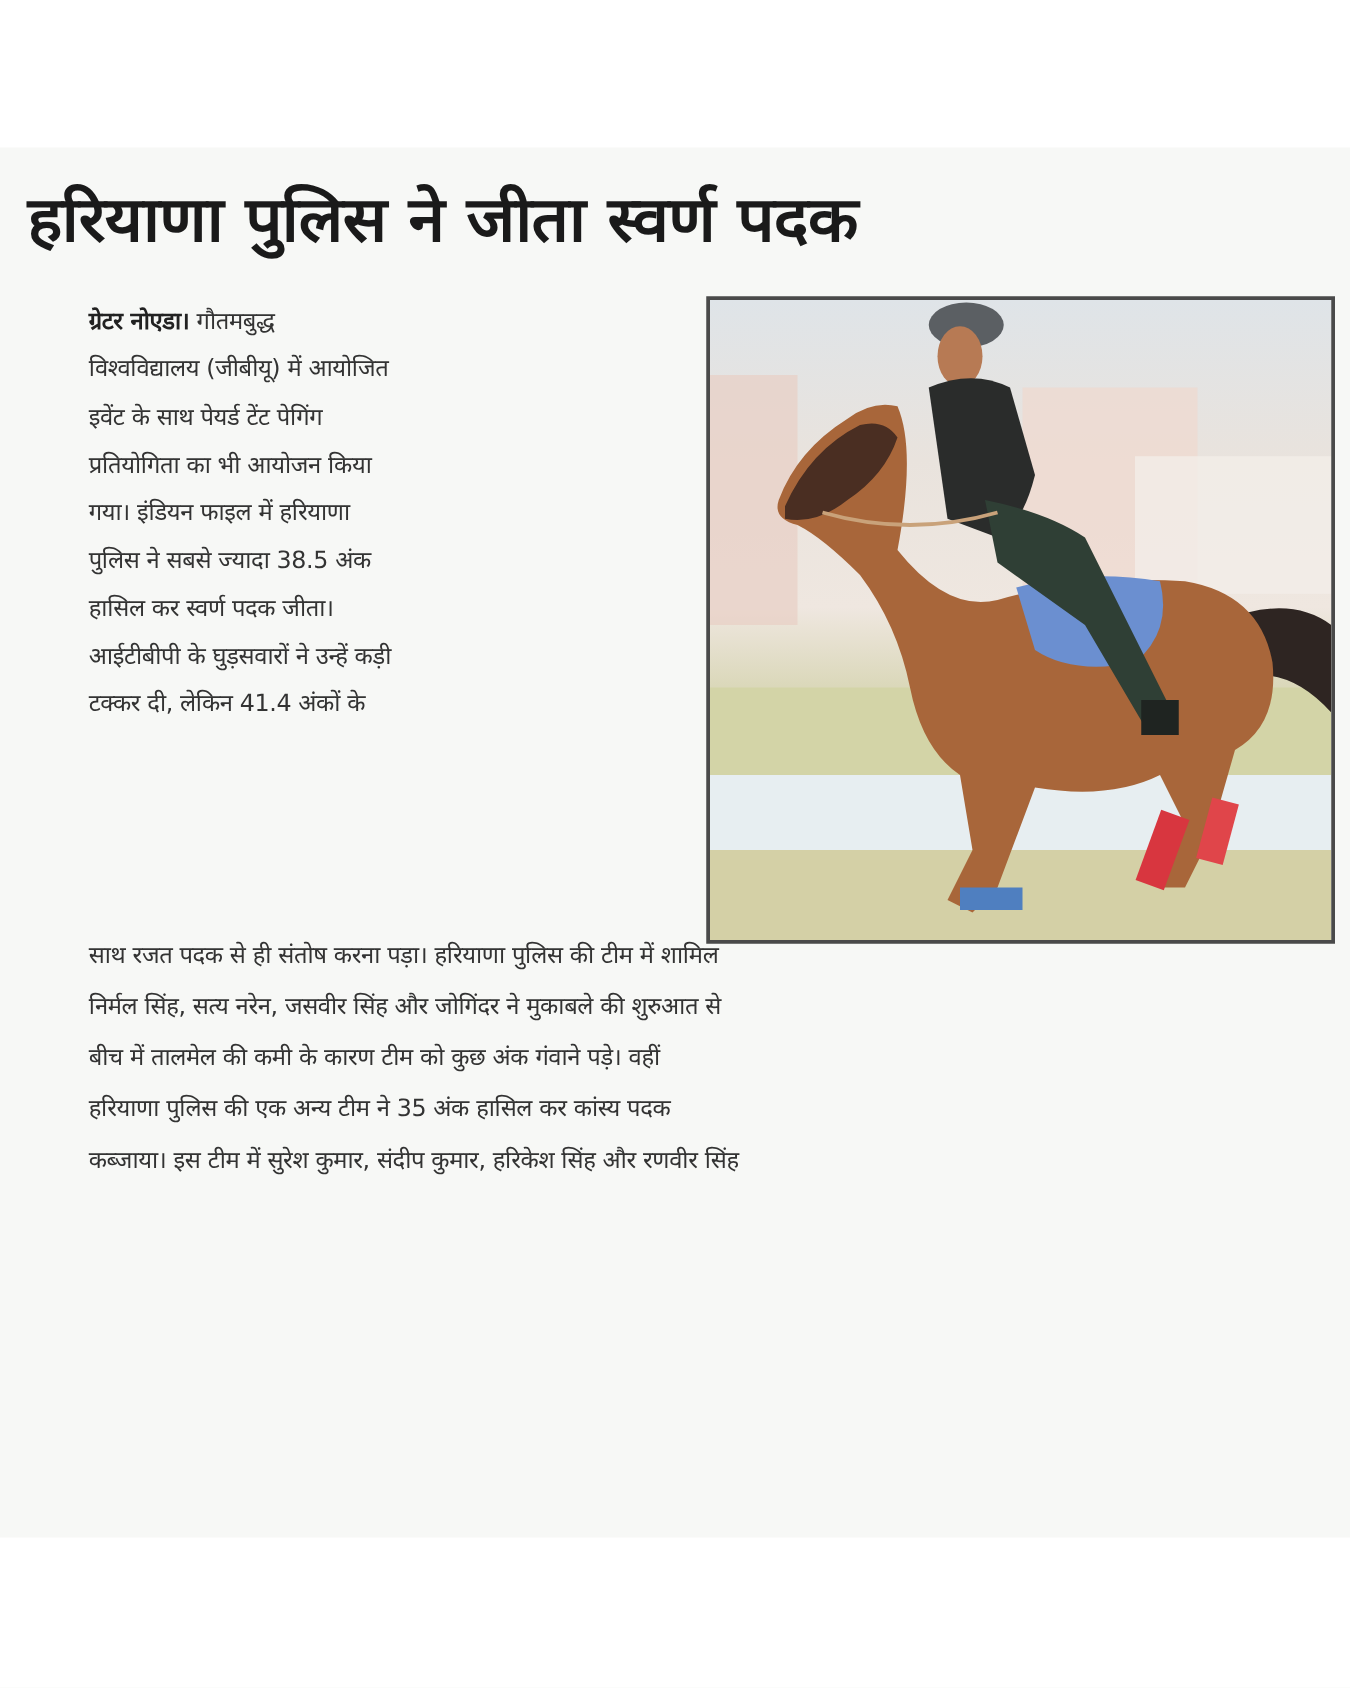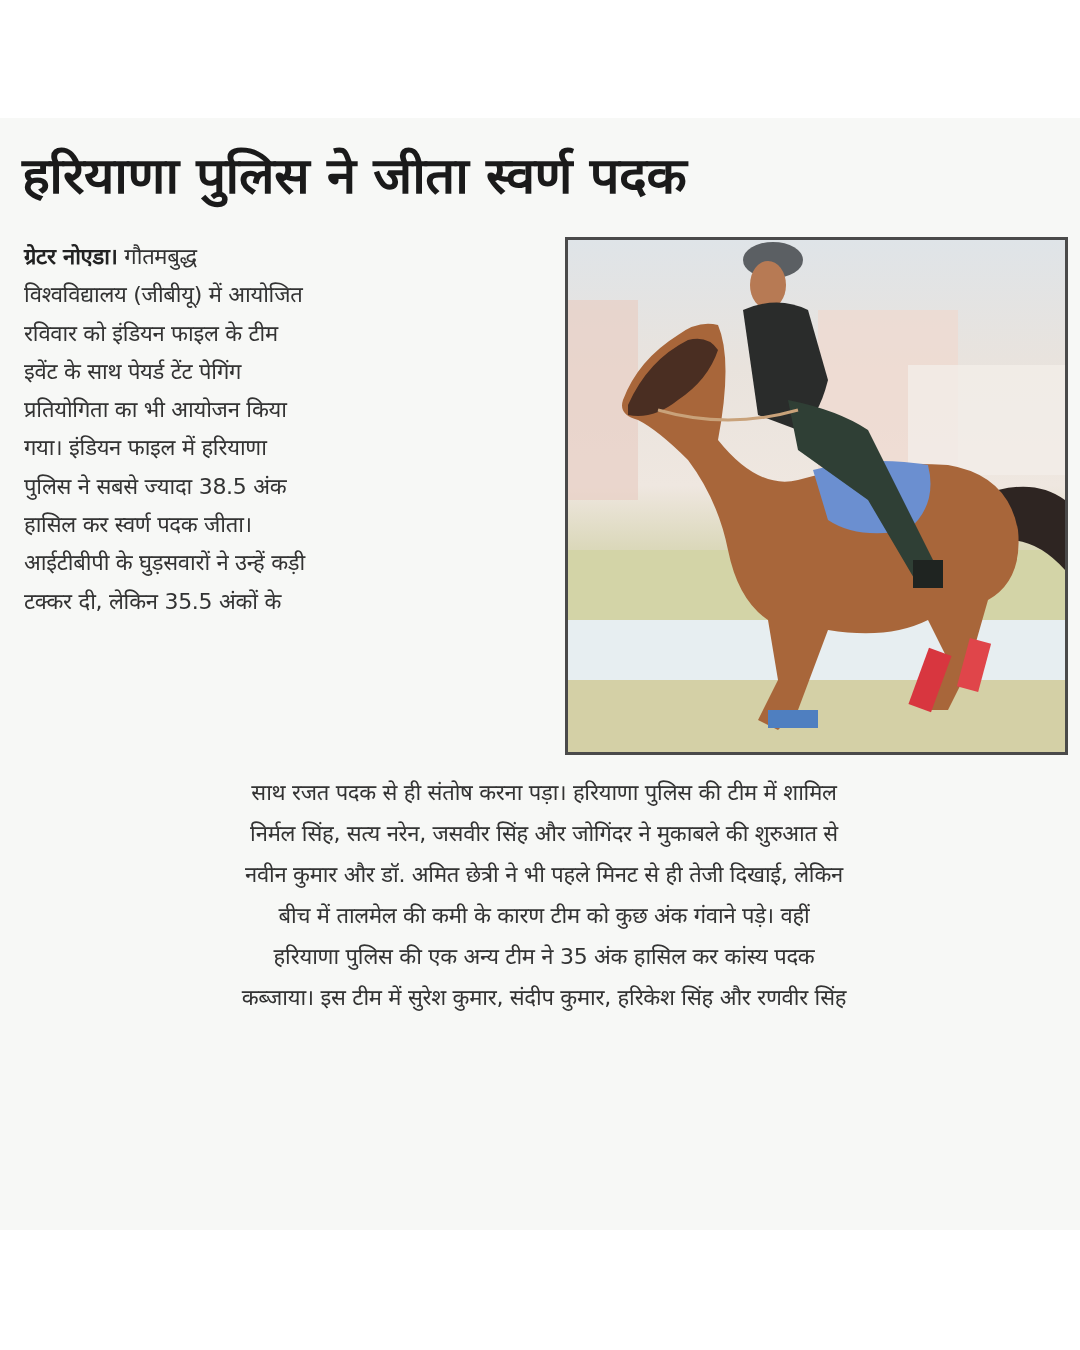--- a/index.html
+++ b/index.html
@@ -10,52 +10,51 @@
     .clipping {
       position: absolute; left: 0; top: 118px; width: 1080px; height: 1112px;
       background: #f7f8f6;
     }
     .headline {
       position: absolute; left: 22px; top: 136px; width: 1040px;
       font-size: 50px; font-weight: bold; color: #1a1a1a; letter-spacing: -0.5px;
       line-height: 80px; white-space: nowrap; transform: scaleX(1.05); transform-origin: left center;
     }
     .col-lines { position: absolute; left: 24px; top: 238px; width: 530px; }
-    .full-lines { position: absolute; left: 24px; top: 772px; width: 1040px; text-align: center; }
+    .full-lines { position: absolute; left: 24px; top: 744px; width: 1040px; }
     .line {
-      font-size: 22px; line-height: 38.3px; height: 38.3px; white-space: nowrap; color: #333;
-      font-family: "DejaVu Sans", sans-serif; letter-spacing: -0.3px;
+      font-size: 19px; line-height: 38.3px; height: 38.3px; white-space: nowrap; color: #333;
+      font-family: "DejaVu Sans", sans-serif; letter-spacing: -0.3px; margin-left: 47px;
     }
     .full-lines .line { line-height: 41px; height: 41px; }
     .line .lead { font-weight: bold; color: #222; }
     .photo-frame {
       position: absolute; left: 565px; top: 237px; width: 503px; height: 518px;
       border: 3px solid #4a4a4a; box-sizing: border-box; overflow: hidden;
       background: linear-gradient(180deg, #dfe4e8 0%, #e9e3dd 25%, #efe7e0 48%, #d8d6b5 62%, #cfd3a8 72%, #e8eef0 82%, #d9d7b7 92%, #cfcba4 100%);
     }
     .photo-frame svg { display: block; }
   </style>
 </head>
 <body>
 
 <div class="clipping"></div>
 
 <h1 class="headline" style="margin:0;">हरियाणा पुलिस ने जीता स्वर्ण पदक</h1>
 
 <div class="col-lines">
   <div class="line"><span class="lead">ग्रेटर नोएडा।</span> <span>गौतमबुद्ध</span></div>
   <div class="line">विश्वविद्यालय (जीबीयू) में आयोजित</div>
-  <div class="line">रविवार को इंडियन फाइल के टीम</div>
   <div class="line">इवेंट के साथ पेयर्ड टेंट पेगिंग</div>
   <div class="line">प्रतियोगिता का भी आयोजन किया</div>
   <div class="line">गया। इंडियन फाइल में हरियाणा</div>
   <div class="line">पुलिस ने सबसे ज्यादा 38.5 अंक</div>
   <div class="line">हासिल कर स्वर्ण पदक जीता।</div>
   <div class="line">आईटीबीपी के घुड़सवारों ने उन्हें कड़ी</div>
-  <div class="line">टक्कर दी, लेकिन 35.5 अंकों के</div>
+  <div class="line">टक्कर दी, लेकिन 41.4 अंकों के</div>
 </div>
 
 <div class="photo-frame">
   <svg width="497" height="512" viewBox="0 0 497 512">
 
     <rect x="0" y="60" width="70" height="200" fill="#e8cfc4" opacity="0.7"></rect>
     <rect x="250" y="70" width="140" height="160" fill="#efd9cf" opacity="0.7"></rect>
     <rect x="340" y="125" width="157" height="110" fill="#f2ede8" opacity="0.8"></rect>
 
     <rect x="0" y="310" width="497" height="70" fill="#d3d4a7"></rect>
@@ -79,17 +78,16 @@
     <path d="M220 160 Q270 170 300 190 L340 270 L370 330 L350 345 L300 260 L230 210 Z" fill="#2f3f35"></path>
     <rect x="345" y="320" width="30" height="28" fill="#1f2421"></rect>
 
     <path d="M90 170 Q160 190 230 170" stroke="#c9a27a" stroke-width="3" fill="none"></path>
   </svg>
 </div>
 
 <div class="full-lines">
   <div class="line">साथ रजत पदक से ही संतोष करना पड़ा। हरियाणा पुलिस की टीम में शामिल</div>
   <div class="line">निर्मल सिंह, सत्य नरेन, जसवीर सिंह और जोगिंदर ने मुकाबले की शुरुआत से</div>
-  <div class="line">नवीन कुमार और डॉ. अमित छेत्री ने भी पहले मिनट से ही तेजी दिखाई, लेकिन</div>
   <div class="line">बीच में तालमेल की कमी के कारण टीम को कुछ अंक गंवाने पड़े। वहीं</div>
   <div class="line">हरियाणा पुलिस की एक अन्य टीम ने 35 अंक हासिल कर कांस्य पदक</div>
   <div class="line">कब्जाया। इस टीम में सुरेश कुमार, संदीप कुमार, हरिकेश सिंह और रणवीर सिंह</div>
 </div>
 
 </body></html>

